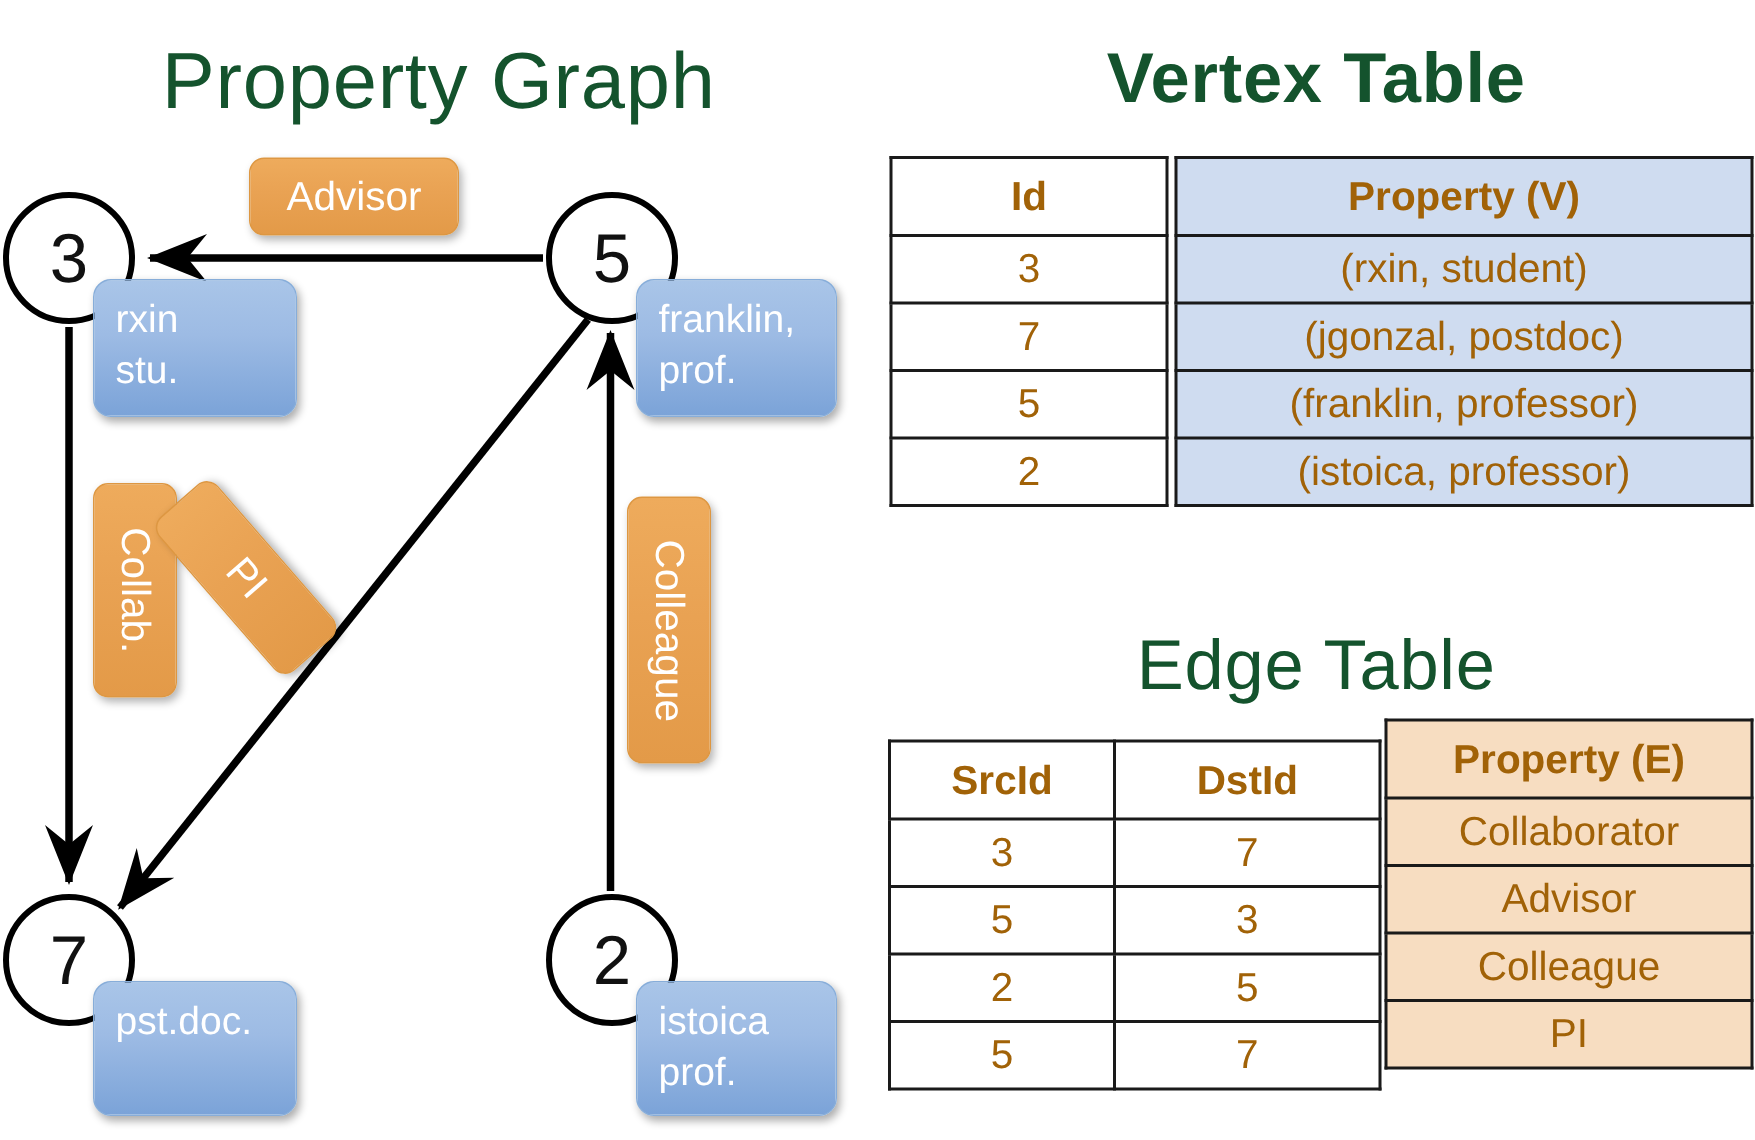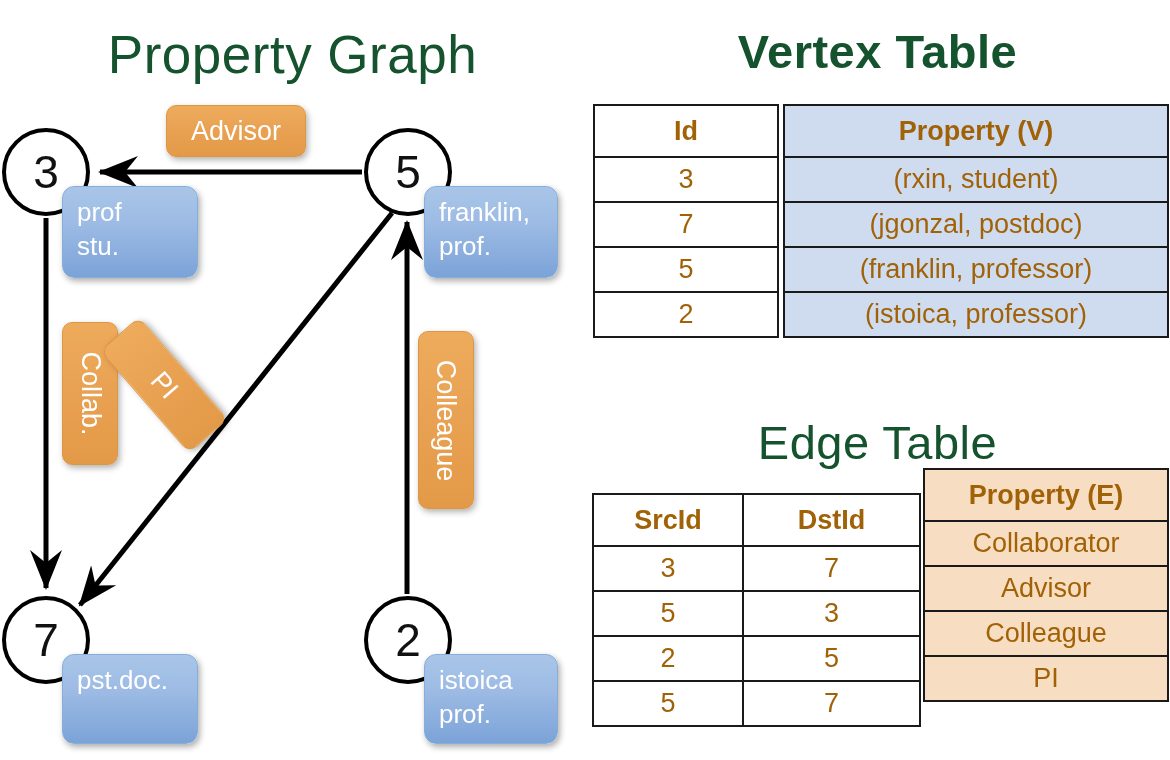--- a/index.html
+++ b/index.html
@@ -173,21 +173,21 @@
   .cell-v    { background: #cfdcf0; }
   .cell-e    { background: #f7ddc1; }
   .cell-plain{ background: #ffffff; }
 
   
   #vertex-tbl-id   { left: 593px; top: 104px; width: 186px; }
   #vertex-tbl-prop { left: 783px; top: 104px; width: 386px; }
 
   
   #edge-tbl-ids    { left: 592px; top: 493px; width: 327px; }
-  #edge-tbl-prop   { left: 923px; top: 468px; width: 246px; border-radius: 24px; }
+  #edge-tbl-prop   { left: 923px; top: 479px; width: 246px; border-radius: 24px; }
 
   #edge-tbl-ids col.c1 { width: 150px; }
   #edge-tbl-ids col.c2 { width: 177px; }
 </style>
 </head>
 <body>
 
 <div class="big-title" id="title-property-graph">Property Graph</div>
 
 <div class="big-title" id="title-vertex-table">Vertex Table</div>
@@ -219,21 +219,21 @@
     <span>5</span>
   </div>
   <div class="vertex-node" id="node-7">
     <span>7</span>
   </div>
   <div class="vertex-node" id="node-2">
     <span>2</span>
   </div>
 
   <div class="prop-box" id="box-rxin">
-    <span class="prop-line">prof</span>
+    <span class="prop-line">rxin</span>
     <span class="prop-line">stu.</span>
   </div>
 
   <div class="prop-box" id="box-franklin">
     <span class="prop-line">franklin,</span>
     <span class="prop-line">prof.</span>
   </div>
 
   <div class="prop-box" id="box-jgonzal">
     <span class="prop-line">pst.doc.</span>

